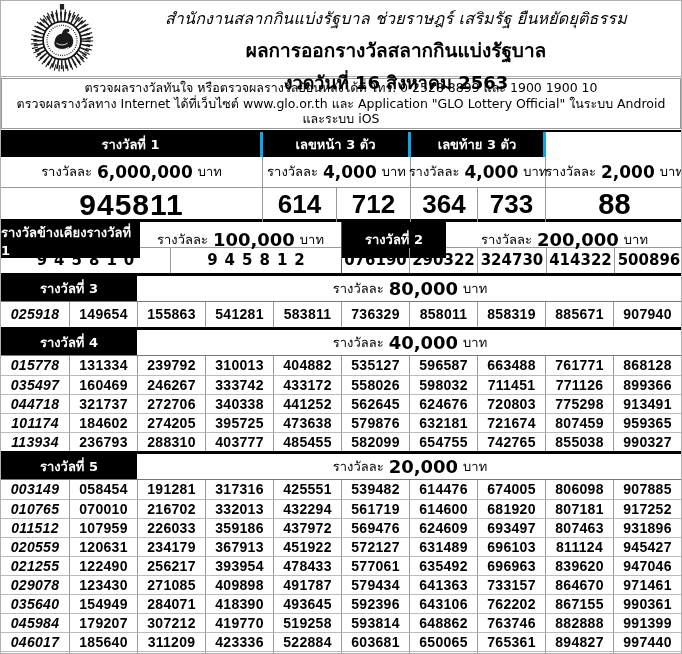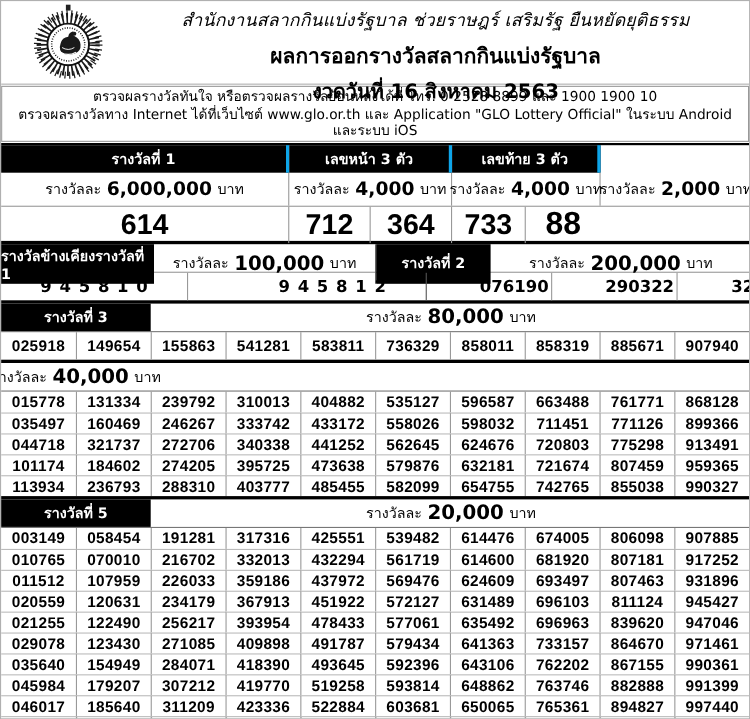--- a/index.html
+++ b/index.html
@@ -35,34 +35,34 @@
   
   .s1-head{grid-template-columns:262px 148px 135px 137px;height:25px;}
   .s1-amt{grid-template-columns:262px 148px 135px 137px;height:30px;}
   .s1-num{grid-template-columns:262px 74px 74px 67px 68px 137px;height:31px;border-top:1px solid #999;}
   .bignum{font-family:"Liberation Sans","DejaVu Sans",sans-serif;font-weight:700;}
   .n1{font-size:30px;letter-spacing:1px;}
   .n3{font-size:26px;}
   .n2{font-size:29px;}
   
   .s2-head{grid-template-columns:139px 202px 104px 237px;height:25px;}
-  .s2-num{grid-template-columns:170px 171px 68px 68px 69px 68px 68px;height:25px;border-top:1px solid #999;gap:46px;}
+  .s2-num{grid-template-columns:170px 171px 68px 68px 69px 68px 68px;height:25px;border-top:1px solid #999;}
   .spaced{font-size:15px;font-weight:700;letter-spacing:7px;padding-left:7px;}
   .p2num{font-size:15px;font-weight:700;}
   
   .sx-head{grid-template-columns:136px 546px;height:25px;}
   .ngrid{display:grid;grid-template-columns:repeat(10,1fr);border-top:1px solid #777;}
   .ngrid > div{
     display:flex;align-items:center;justify-content:center;height:19px;
     font-family:"Liberation Sans","DejaVu Sans",sans-serif;
     font-weight:700;font-size:14px;letter-spacing:.3px;
     border-left:1px solid #999;border-top:1px solid #bbb;box-sizing:border-box;
   }
   .ngrid.tall > div{height:25px;}
-  .ngrid > div:nth-child(10n+1){border-left:none;}
+  .ngrid > div:nth-child(10n+1){border-left:none;font-style:italic;}
   .ngrid > div:nth-child(-n+10){border-top:none;}
 </style>
 </head>
 <body>
 
 <div class="page">
 
   <div class="header">
     <div class="logo">
       <svg viewBox="0 0 100 100" width="90" height="70" aria-hidden="true">
@@ -113,20 +113,21 @@
           <span class="val">4,000</span>
           <span>บาท</span>
         </div>
         <div class="cell amount small">
           <span>รางวัลละ</span>
           <span class="val">2,000</span>
           <span>บาท</span>
         </div>
       </div>
       <div class="row s1-num">
+        <div class="cell grayline bignum n1">945811</div>
         <div class="cell grayline bignum n3">614</div>
         <div class="cell grayline bignum n3">712</div>
         <div class="cell grayline bignum n3">364</div>
         <div class="cell grayline bignum n3">733</div>
         <div class="cell bignum n2">88</div>
       </div>
     </div>
 
     <div class="section">
       <div class="row s2-head">
@@ -172,20 +173,21 @@
           <div>736329</div>
           <div>858011</div>
           <div>858319</div>
           <div>885671</div>
           <div>907940</div>
         </div>
     </div>
 
     <div class="section">
       <div class="row sx-head">
+        <div class="cell blackbar">รางวัลที่ 4</div>
         <div class="cell amount">
           <span>รางวัลละ</span>
           <span class="val">40,000</span>
           <span>บาท</span>
         </div>
       </div>
       <div class="ngrid">
           <div>015778</div>
           <div>131334</div>
           <div>239792</div>

